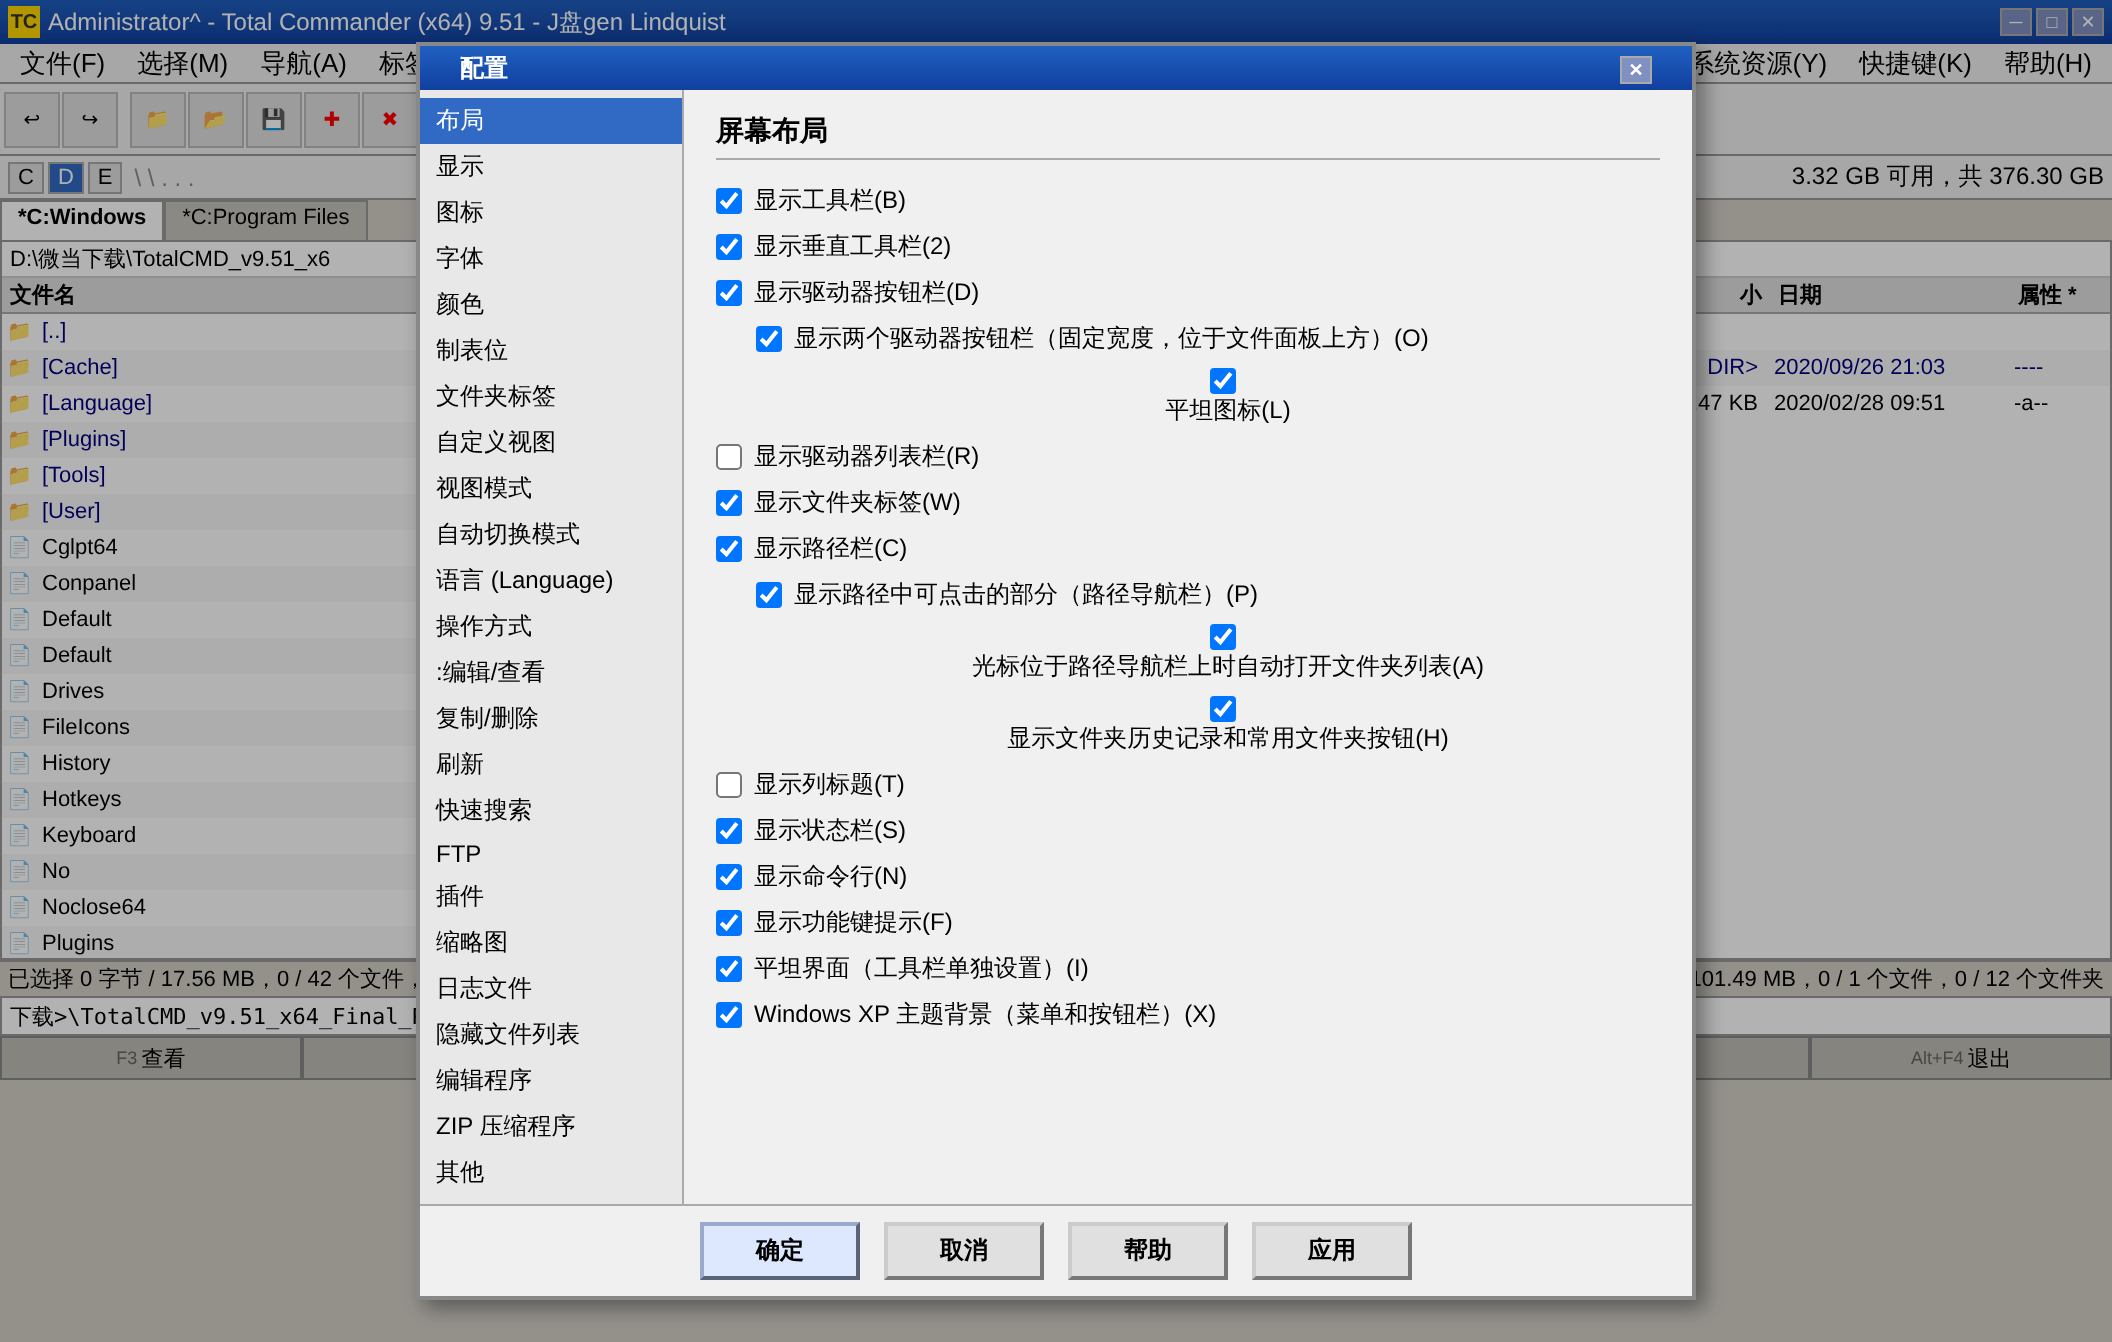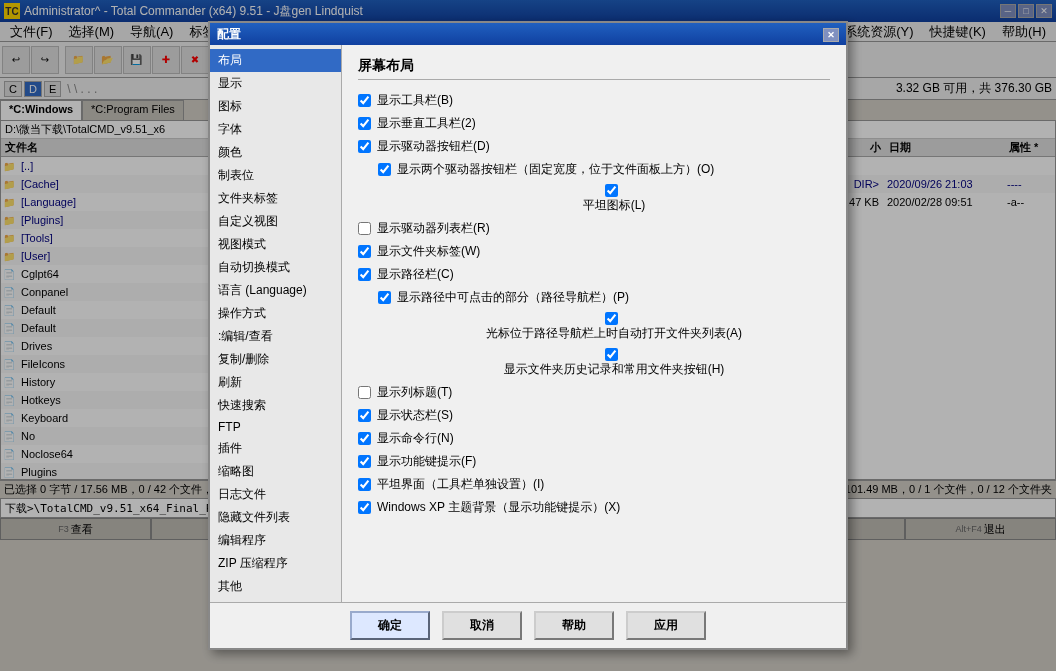--- a/index.html
+++ b/index.html
@@ -243,21 +243,21 @@
       min-height: 400px;
       display: flex;
       flex-direction: column;
     }
     .dialog-title-bar {
       background: linear-gradient(to bottom, #2060c0, #1040a0);
       color: white;
       height: 22px;
       display: flex;
       align-items: center;
-      padding: 0 7px;
+      padding: 0 20px;
       font-size: 12px;
       font-weight: bold;
     }
     .dialog-title-bar-btns { margin-left: auto; }
     .dialog-title-btn {
       width: 16px; height: 14px;
       background: #8090c0;
       border: 1px solid #aaa;
       color: white; font-size: 9px;
       display: inline-flex; align-items: center; justify-content: center;
@@ -729,21 +729,21 @@
             <div class="checkbox-row ">
               <input type="checkbox" checked="" style="">
               <span>显示功能键提示(F)</span>
             </div>
             <div class="checkbox-row ">
               <input type="checkbox" checked="" style="">
               <span>平坦界面（工具栏单独设置）(I)</span>
             </div>
             <div class="checkbox-row ">
               <input type="checkbox" checked="" style="">
-              <span>Windows XP 主题背景（显示功能键提示）(X)</span>
+              <span>Windows XP 主题背景（菜单和按钮栏）(X)</span>
             </div>
           </div>
       </div>
     </div>
     <div class="dialog-footer" id="dialog-footer">
     <button class="dialog-btn default-btn">确定</button>
         <button class="dialog-btn">取消</button>
         <button class="dialog-btn">帮助</button>
         <button class="dialog-btn">应用</button>
       </div>

